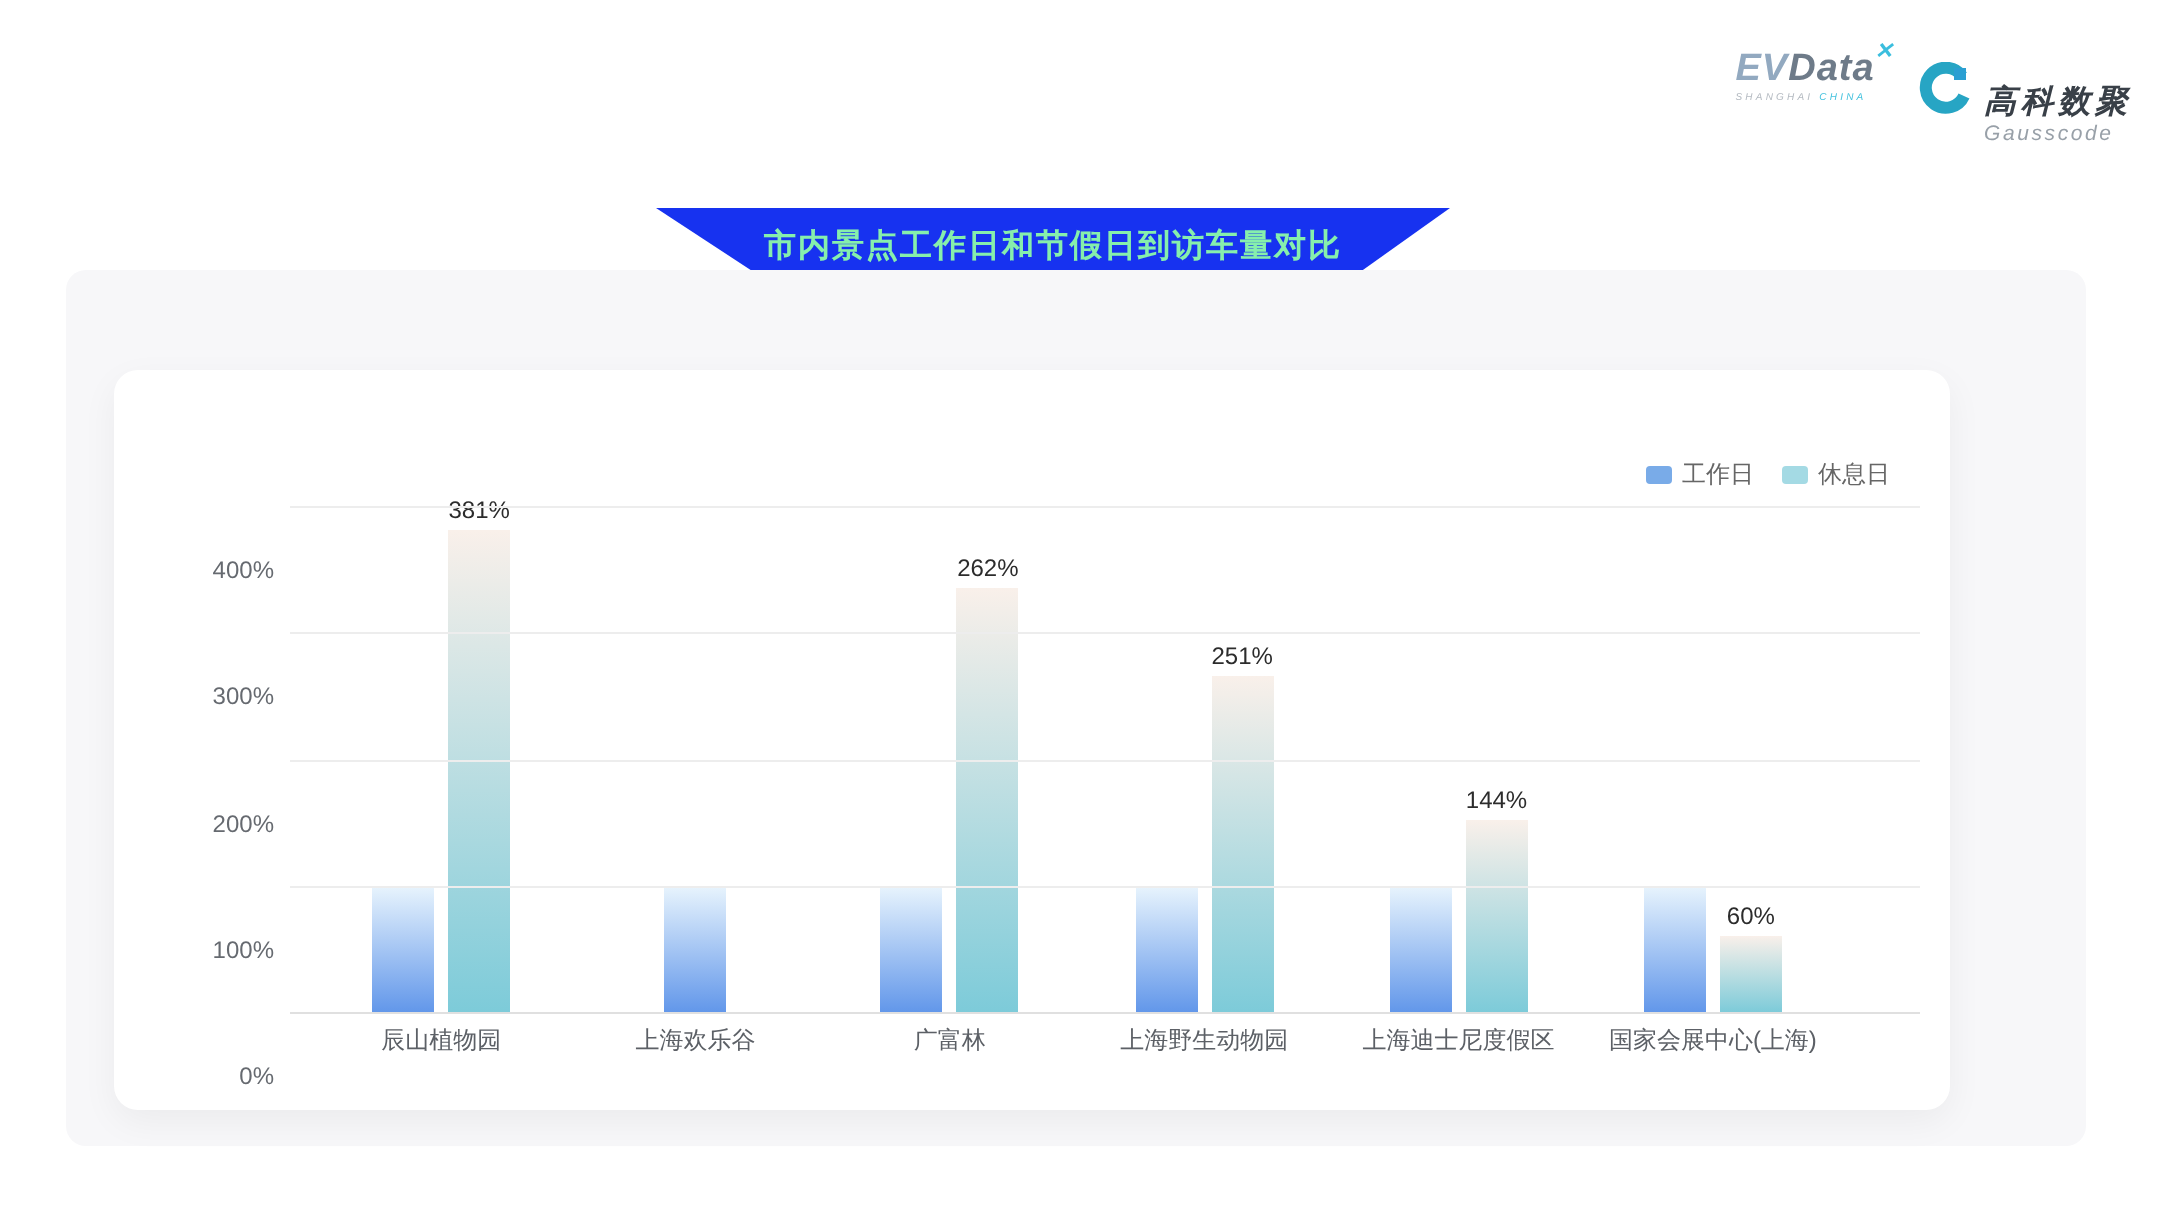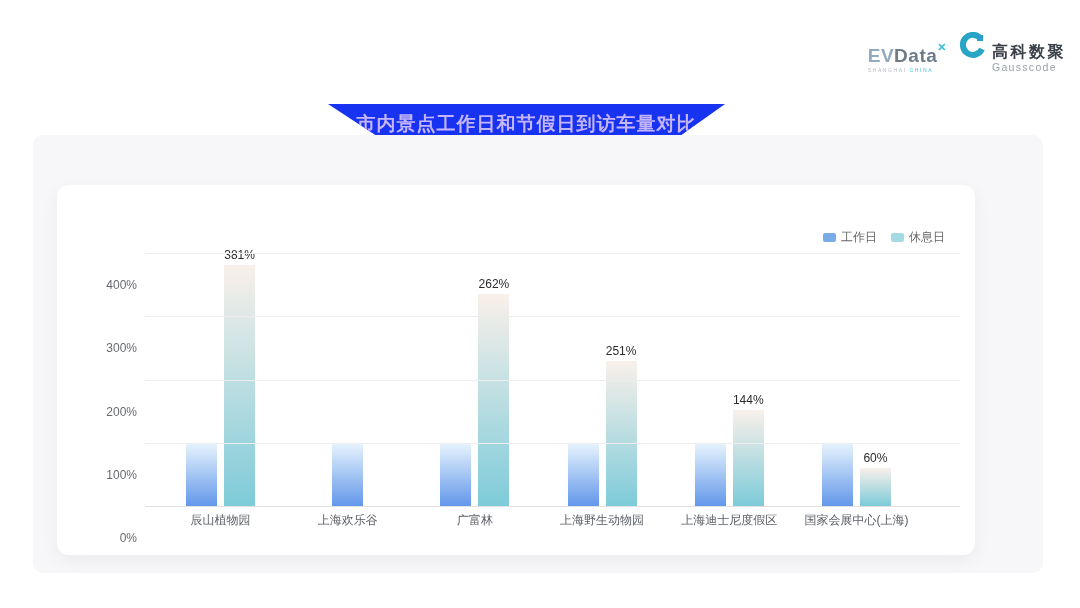--- a/index.html
+++ b/index.html
@@ -1,35 +1,35 @@
 <!DOCTYPE html>
 <html><head>
 <meta charset="utf-8">
 <style>
   * { margin:0; padding:0; box-sizing:border-box; }
   html,body { width:1080px; height:608px; background:#ffffff;
               font-family:"Liberation Sans", sans-serif; overflow:hidden; position:relative; }
 
   
-  .header-logos { position:absolute; top:22px; right:14px; display:flex; align-items:flex-end; gap:12px; }
+  .header-logos { position:absolute; top:22px; right:14px; display:flex; align-items:flex-start; gap:12px;font-style:italic; }
   .evdata { padding-top:3px; }
   .evdata-word { font-size:19px; font-weight:bold; color:#6e7b89; letter-spacing:0.5px; line-height:1; }
   .evdata-ev { color:#92a9c0; }
   .evdata-x { color:#3bbede; font-size:11px; font-weight:bold; vertical-align:top; position:relative; top:-4px; }
   .evdata-sub { font-size:5px; letter-spacing:1.6px; color:#b4bac1; margin-top:2px; }
   .evdata-sub .cn { color:#45c2de; }
   .gausscode { display:flex; align-items:center; gap:6px; }
   .gc-text .gc-cn { font-size:16px; font-weight:bold; color:#394048; letter-spacing:2.5px; line-height:1.1;margin-top:21px; }
   .gc-text .gc-en { font-size:10.5px; color:#98a0a8; letter-spacing:1.3px; }
 
   
   .banner { position:absolute; left:328px; top:104px; width:397px; height:39px;
             clip-path:polygon(0 0, 100% 0, 86.2% 100%, 15% 100%);
             display:flex; align-items:center; justify-content:center; }
-  .banner-title { color:#c4b5fd; font-size:19px; font-weight:bold; letter-spacing:1px; }
+  .banner-title { color:#86efac; font-size:16px; font-weight:bold; letter-spacing:1px; }
 
   
   .panel { position:absolute; left:33px; top:135px; width:1010px; height:438px;
            background:#f7f7f9; border-radius:10px; }
   .card  { position:absolute; left:57px; top:185px; width:918px; height:370px;
            background:#ffffff; border-radius:12px; box-shadow:0 6px 18px rgba(0,0,0,0.05); }
 
   
   .legend { position:absolute; top:44px; right:30px; display:flex; gap:14px; align-items:center; }
   .legend-item { display:flex; align-items:center; gap:5px; font-size:12px; color:#666; cursor:pointer; }
@@ -111,21 +111,21 @@
           </div>
           <div class="bar-wrap" style="height: 212px;">
             <div class="bar" style="background: linear-gradient(rgb(249, 240, 234), rgb(125, 203, 217));"></div>
             <div class="bar-label">262%</div>
           </div>
         </div>
         <div class="bar-group">
           <div class="bar-wrap" style="height: 63.3px;">
             <div class="bar" style="background: linear-gradient(rgb(232, 244, 253), rgb(98, 151, 234));"></div>
           </div>
-          <div class="bar-wrap" style="height: 145px; margin-top: 40px;">
+          <div class="bar-wrap" style="height: 168px; margin-top: 40px;">
             <div class="bar" style="background: linear-gradient(rgb(249, 240, 234), rgb(125, 203, 217));"></div>
             <div class="bar-label">251%</div>
           </div>
         </div>
         <div class="bar-group">
           <div class="bar-wrap" style="height: 63.3px;">
             <div class="bar" style="background: linear-gradient(rgb(232, 244, 253), rgb(98, 151, 234));"></div>
           </div>
           <div class="bar-wrap" style="height: 96px;">
             <div class="bar" style="background: linear-gradient(rgb(249, 240, 234), rgb(125, 203, 217));"></div>

